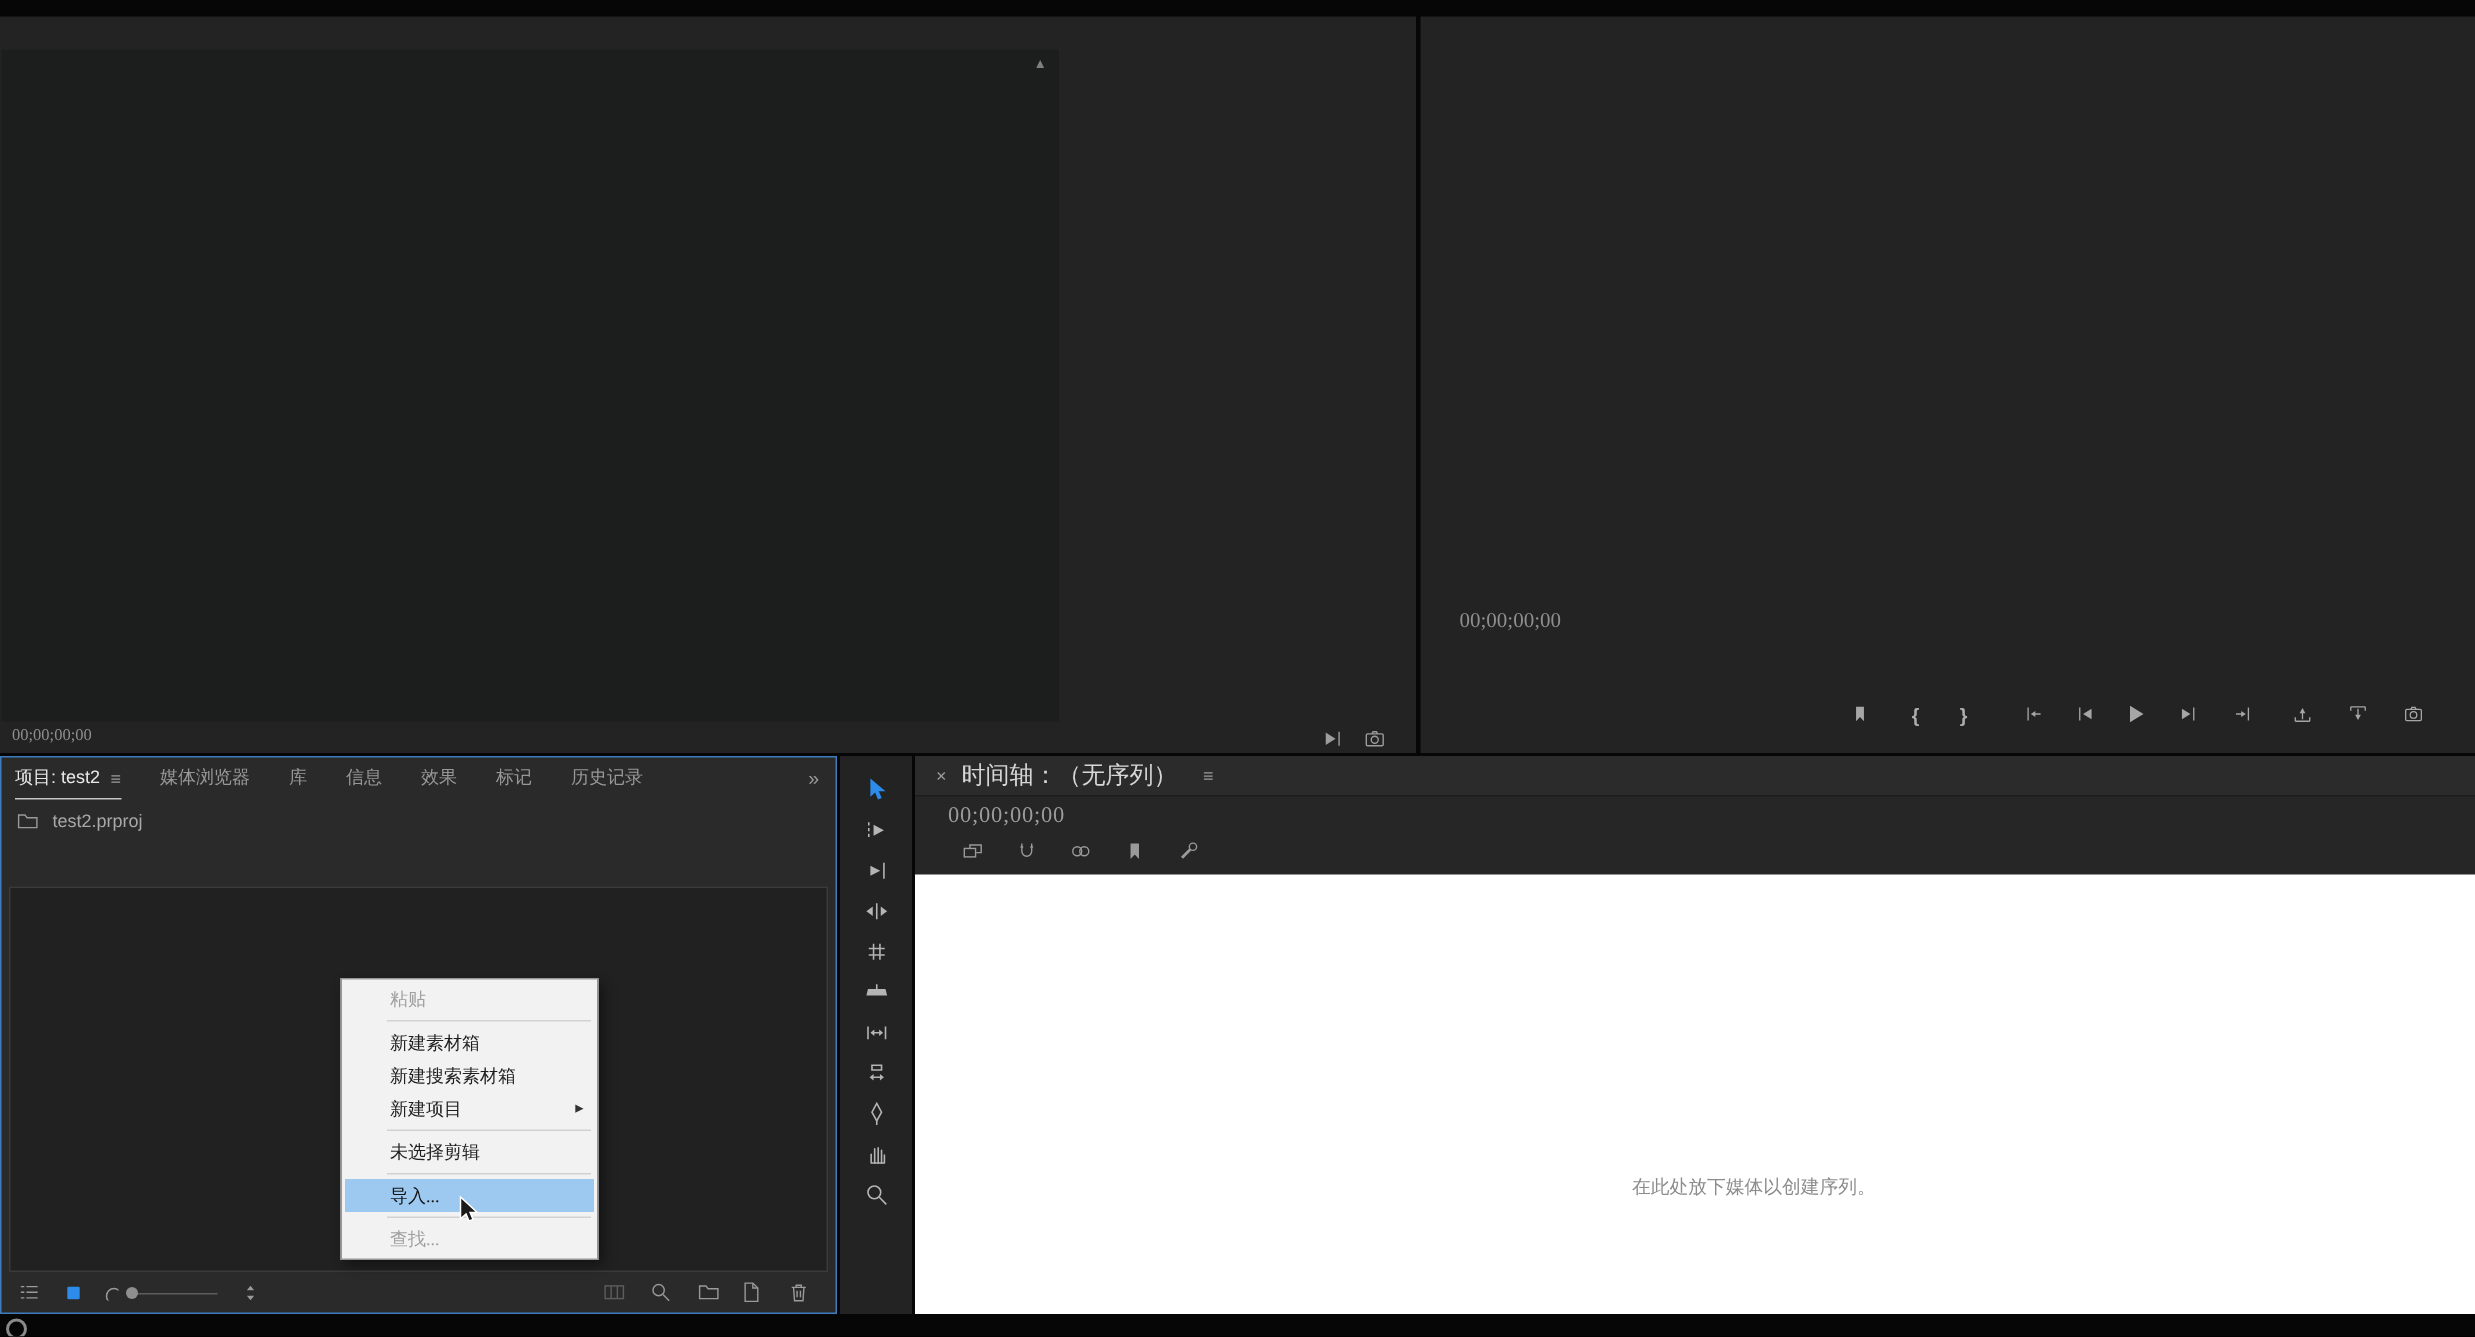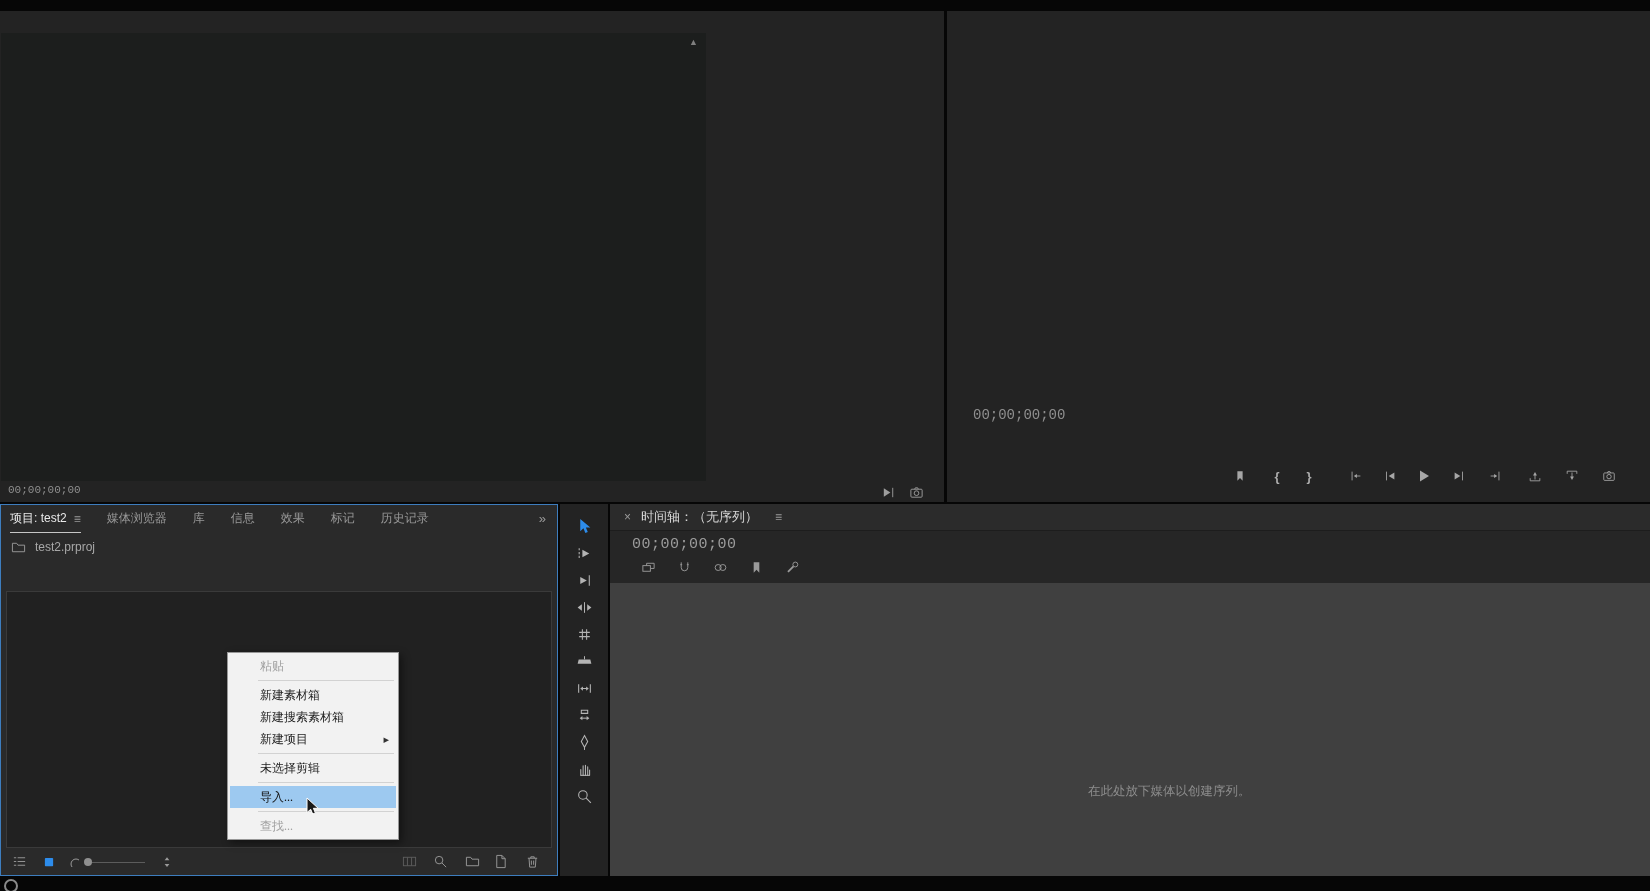--- a/index.html
+++ b/index.html
@@ -8,21 +8,21 @@
   .app { position:relative; width:1650px; height:891px; background:#060606; overflow:hidden; }
   .panel { position:absolute; background:#232323; }
 
   
   .src-panel { left:0; top:11px; width:944px; height:491px; }
   .src-header { position:absolute; left:0; top:0; right:0; height:22px; }
   .src-title { position:absolute; left:10px; top:4px; font-size:12px; color:#c9c9c9; }
   .hdr-arrow { position:absolute; left:688px; top:4px; font-size:10px; color:#8f8f8f; cursor:default; }
   .src-preview { position:absolute; left:1px; top:22px; width:705px; height:448px; background:#1c1e1d; }
   .scroll-up { position:absolute; left:689px; top:26px; font-size:9px; color:#7f7f7f; }
-  .timecode { font-family:Liberation Mono, monospace; color:#8f8f8f; }
+  .timecode { font-family:Liberation Serif, serif; color:#8f8f8f; }
   .src-tc { position:absolute; left:8px; top:473px; font-size:11px; }
   .src-btn { position:absolute; top:472px; width:20px; height:18px; display:flex; align-items:center; justify-content:center; color:#9d9d9d; }
   .src-btn svg { width:15px; height:15px; }
 
   
   .prog-panel { left:947px; top:11px; width:703px; height:491px; }
   .prog-tc { position:absolute; left:26px; top:396px; font-size:14px; }
   .tbtn { position:absolute; top:456px; width:18px; height:18px; display:flex; align-items:center; justify-content:center; color:#a6a6a6; }
   .tbtn svg { width:14px; height:14px; }
   .tbtn.txt { font-size:13px; font-weight:bold; color:#adadad; }
@@ -58,26 +58,26 @@
   
   .tools-panel { left:560px; top:504px; width:48px; height:372px; display:flex; flex-direction:column; align-items:center; padding-top:14px; gap:10px; }
   .tool { width:18px; height:17px; display:flex; align-items:center; justify-content:center; color:#b4b4b4; }
   .tool svg { width:17px; height:17px; }
   .tool.active { color:#2d8ceb; }
 
   
   .tl-panel { left:610px; top:504px; width:1040px; height:372px; background:#262626; }
   .tl-tabs { position:absolute; left:0; top:0; right:0; height:27px; background:#2b2b2b; border-bottom:1px solid #1d1d1d; display:flex; align-items:center; padding-left:14px; gap:10px; }
   .tl-close { font-size:12px; color:#9a9a9a; }
-  .tl-title { font-size:13px; color:#d6d6d6; }
+  .tl-title { font-size:16px; color:#d6d6d6; }
   .tl-tc { position:absolute; left:22px; top:32px; font-size:15px; letter-spacing:.5px; color:#9c9c9c; }
   .tl-toolbar { position:absolute; left:30px; top:55px; display:flex; gap:19px; }
   .tl-toolbar .ibtn { width:17px; height:17px; display:flex; align-items:center; justify-content:center; color:#9a9a9a; }
   .tl-toolbar svg { width:15px; height:15px; }
-  .tl-body { position:absolute; left:0; top:79px; right:0; bottom:0; background:#404040;padding-left:44px; }
+  .tl-body { position:absolute; left:0; top:79px; right:0; bottom:0; background:#ffffff;padding-left:44px; }
   .tl-msg { position:absolute; left:478px; top:200px; font-size:12.5px; color:#8c8c8c; }
 
   
   .ctx-menu { position:absolute; left:227px; top:652px; width:172px; background:#f2f2f2; border:1px solid #979797; box-shadow:3px 3px 8px rgba(0,0,0,.45); padding:2px 0; z-index:90; }
   .mi { height:22px; line-height:22px; padding-left:32px; font-size:12px; color:#1e1e1e; position:relative; cursor:default; white-space:nowrap;font-family:Liberation Serif, serif; }
   .mi.disabled { color:#9f9f9f; }
   .mi.highlighted { background:#9dc9f0; margin:0 2px; padding-left:30px; color:#111; }
   .msep { height:1px; background:#d2d2d2; margin:3px 4px 3px 30px; }
   .sub { position:absolute; right:9px; top:0; font-size:11px; color:#333; }
 

